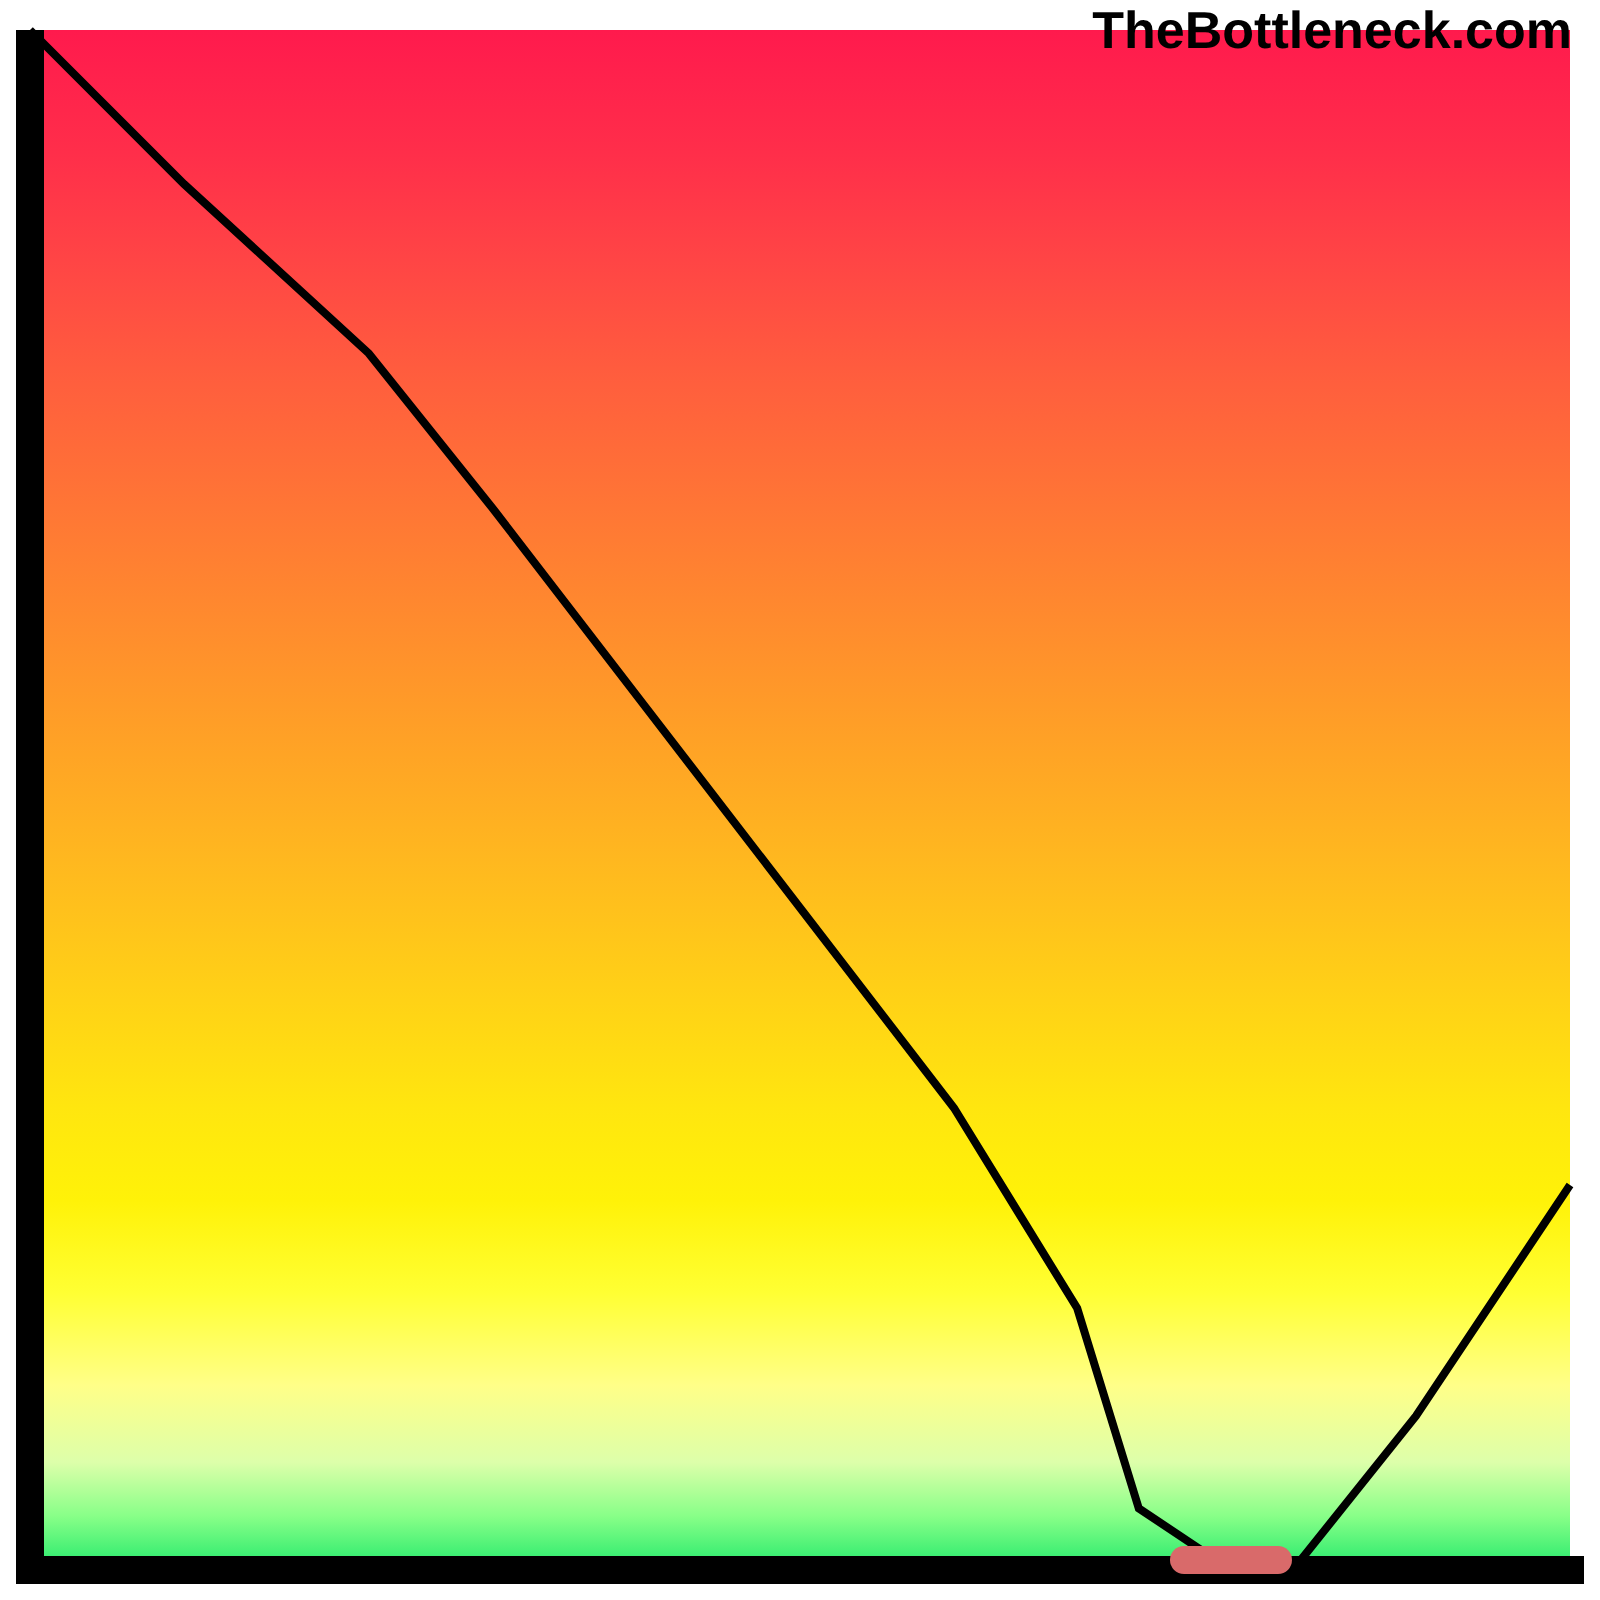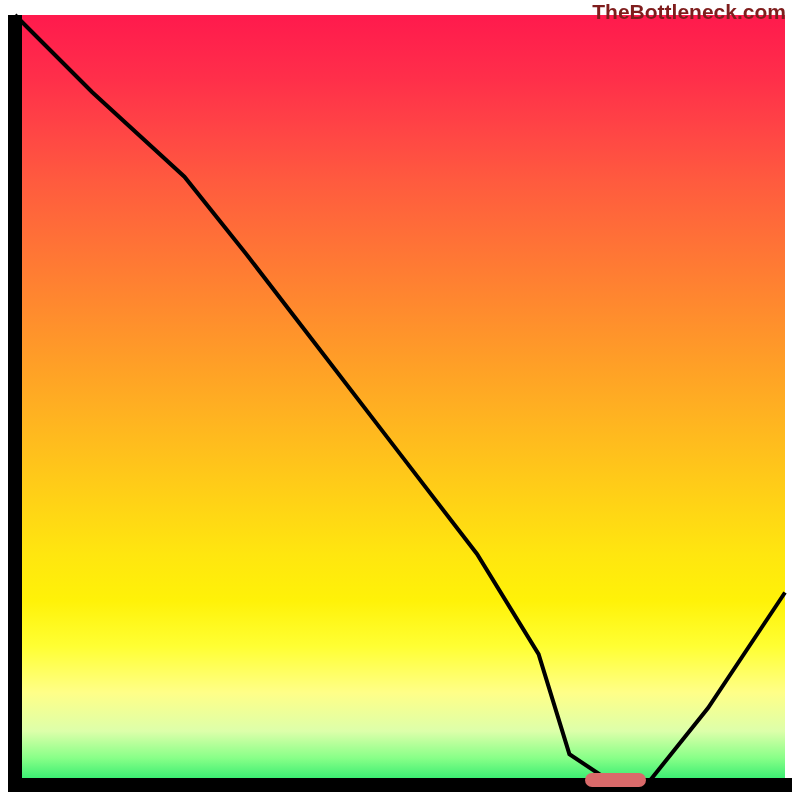--- a/index.html
+++ b/index.html
@@ -37,23 +37,23 @@
       #ffff88 88%,
       #ddffaa 93%,
       #88ff88 96.5%,
       #22e86b 100%
     );
   }
   .watermark {
     position: absolute;
     top: 0px;
     right: 14px;
-    font-size: 21px;
+    font-size: 26px;
     font-weight: bold;
-    color: #7f1d1d;
+    color: #000000;
     font-family: Arial, sans-serif;
   }
   .axes {
     position: absolute;
     left: 0;
     top: 0;
     width: 800px;
     height: 800px;
     pointer-events: none;
   }

